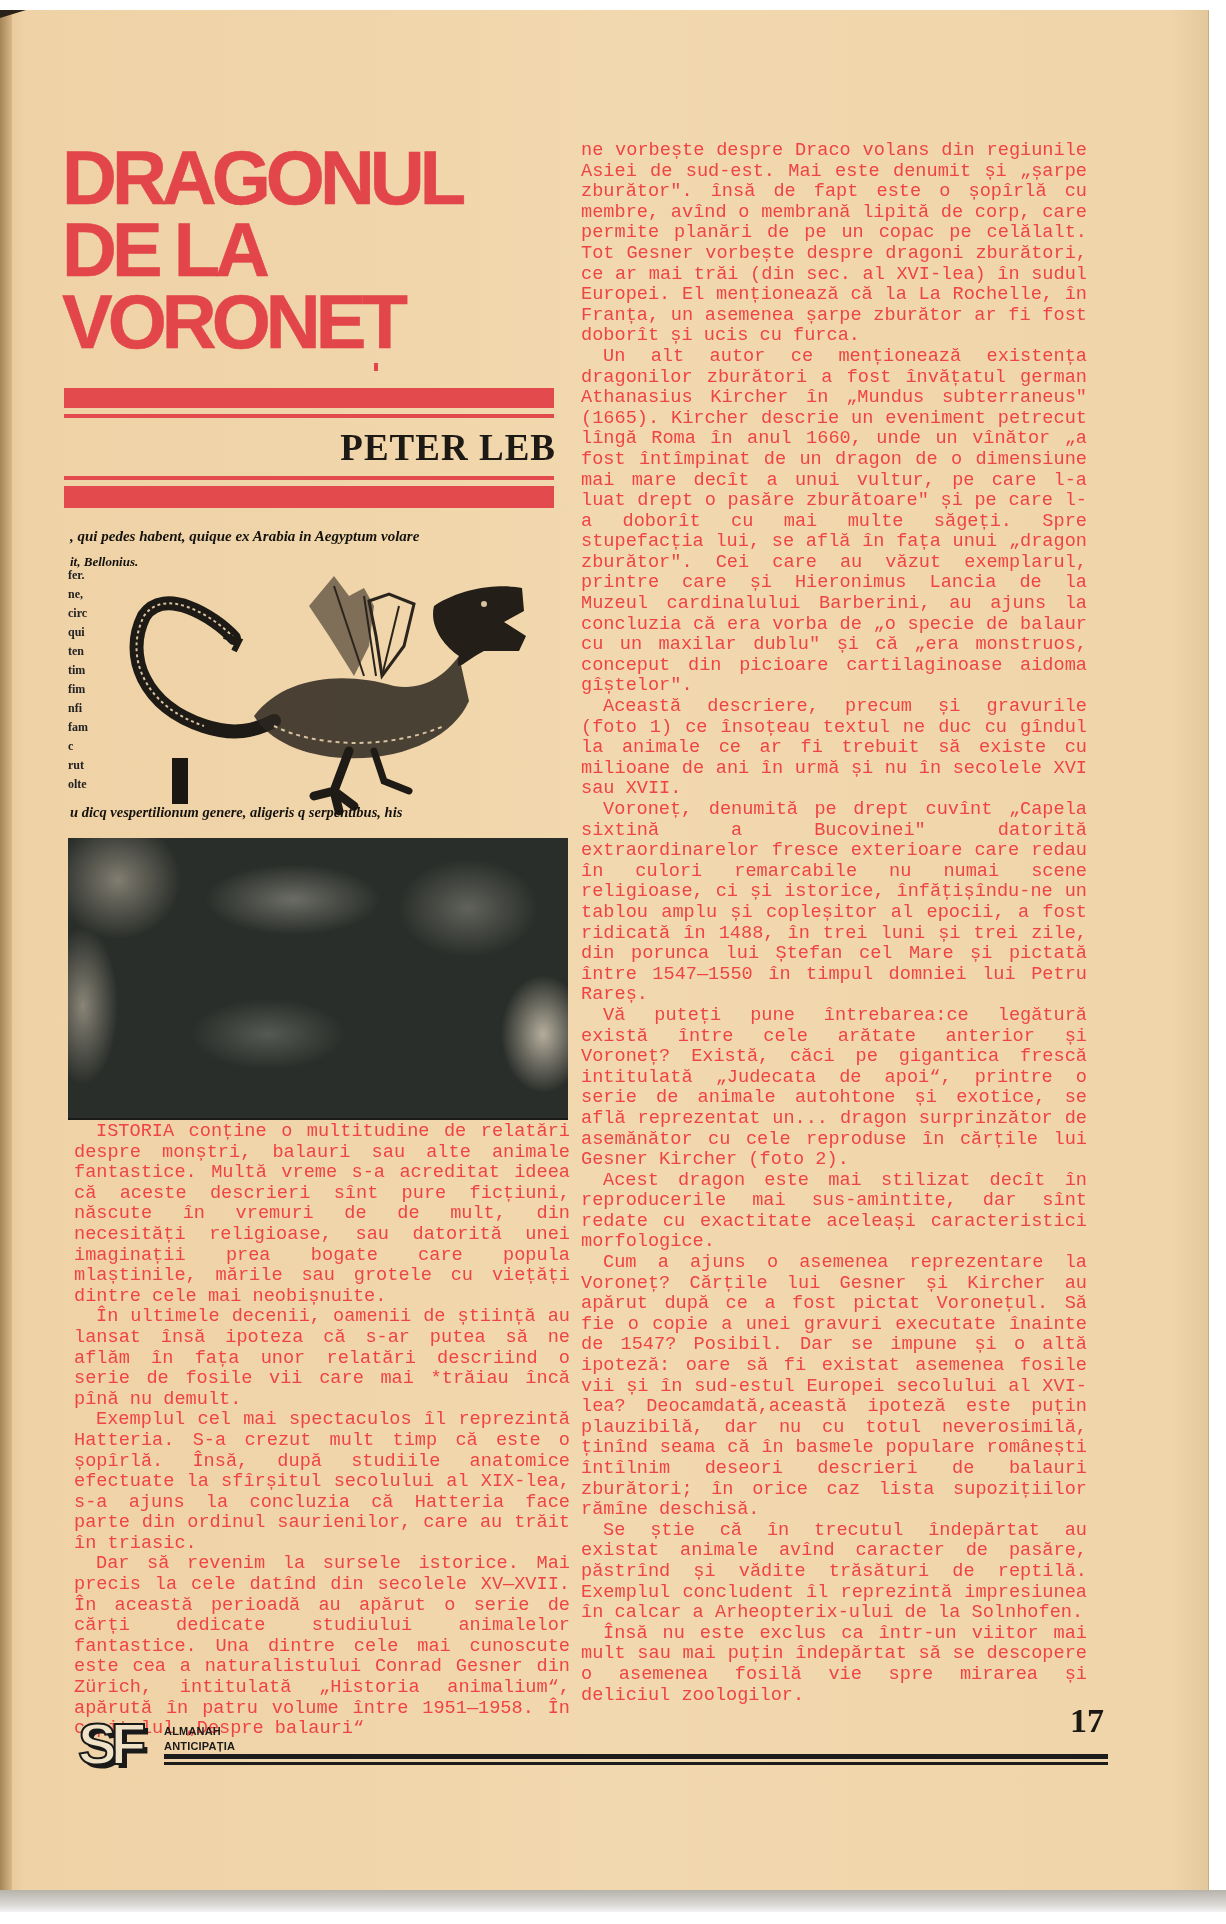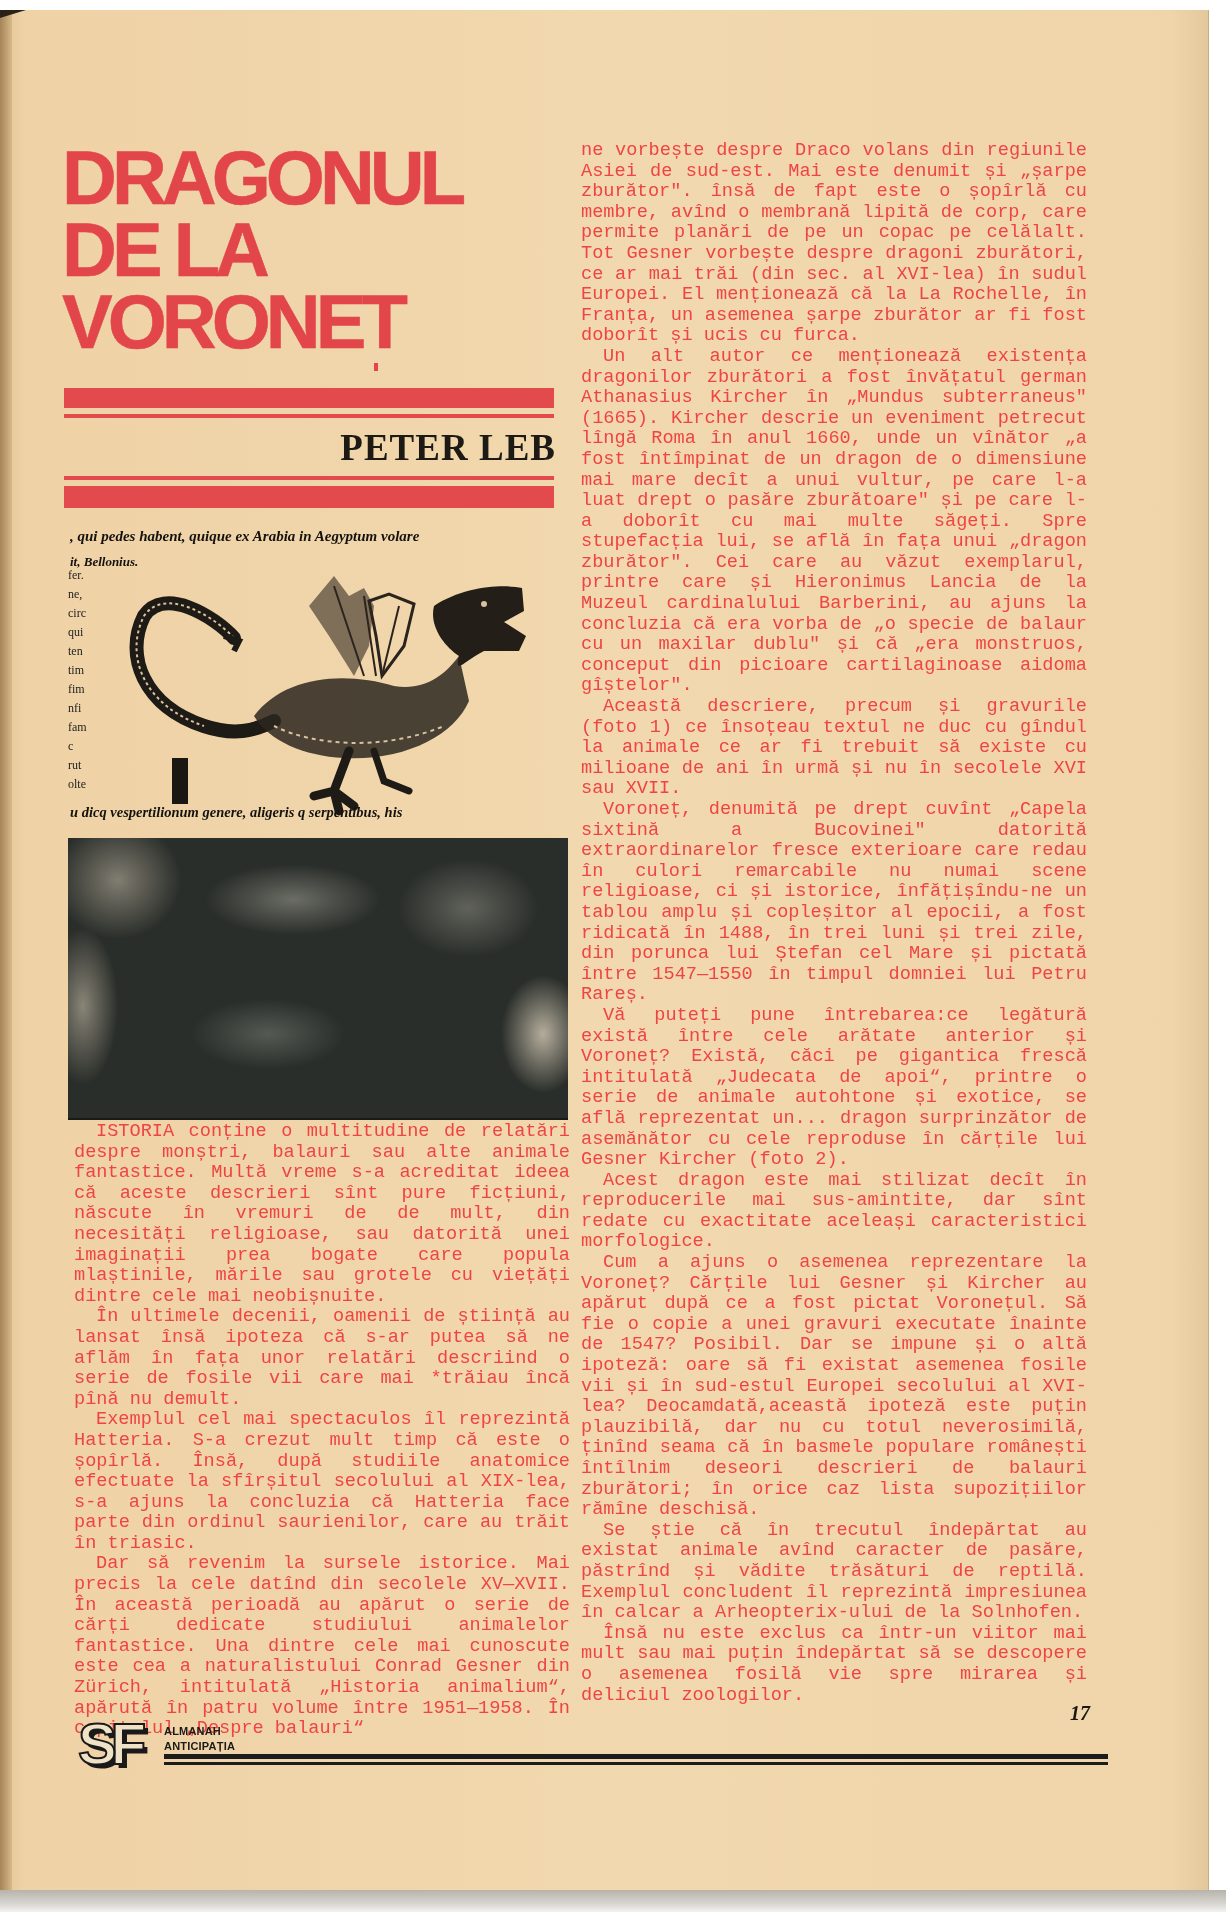--- a/index.html
+++ b/index.html
@@ -80,21 +80,21 @@
   .logo {
     position:absolute; left:78px; top:1712px; width:72px; height:66px;
   }
   .logo-text {
     position:absolute; left:164px; top:1724px; font-family:"Liberation Sans", sans-serif;
     font-weight:700; font-size:11px; line-height:15px; color:#1a1a1a; letter-spacing:0.2px;
   }
   .footer-rule { position:absolute; left:164px; width:944px; background:#1c1c1c; }
   .page-number {
     position:absolute; left:1070px; top:1702px; font-family:"Liberation Serif", serif;
-    font-weight:700; font-style:italic; font-size:20px; color:#1c1915;
+    font-weight:700; font-size:34px; color:#1c1915;
   }
 </style>
 </head>
 <body>
 
 <div class="page"></div>
 <div class="spine"></div>
 <div class="spine-corner"></div>
 <div class="page-shadow-bottom"></div>
 
@@ -108,21 +108,21 @@
 
 <div class="bar" style="left:64px;top:388px;width:490px;height:20px;"></div>
 <div class="bar" style="left:64px;top:414px;width:490px;height:4px;"></div>
 <div class="author">PETER LEB</div>
 <div class="bar" style="left:64px;top:476px;width:490px;height:4px;"></div>
 <div class="bar" style="left:64px;top:486px;width:490px;height:22px;"></div>
 
 <div class="engraving">
   <span class="latin" style="left:6px;top:2px;font-size:15px;text-align:center;">, qui pedes habent, quique ex Arabia in Aegyptum volare</span>
   <span class="latin" style="left:6px;top:20px;font-size:13px;margin-top:8px;">it, Bellonius.</span>
-  <div style="position:absolute;left:4px;top:40px;width:30px;font-family:'Liberation Serif',serif;font-weight:400;font-size:12px;line-height:19px;color:#222;">
+  <div style="position:absolute;left:4px;top:40px;width:30px;font-family:'Liberation Serif',serif;font-weight:700;font-size:12px;line-height:19px;color:#222;">
     <div>fer.</div>
     <div>ne,</div>
     <div>circ</div>
     <div>qui</div>
     <div>ten</div>
     <div>tim</div>
     <div>fim</div>
     <div>nfi</div>
     <div>fam</div>
     <div>c</div>

